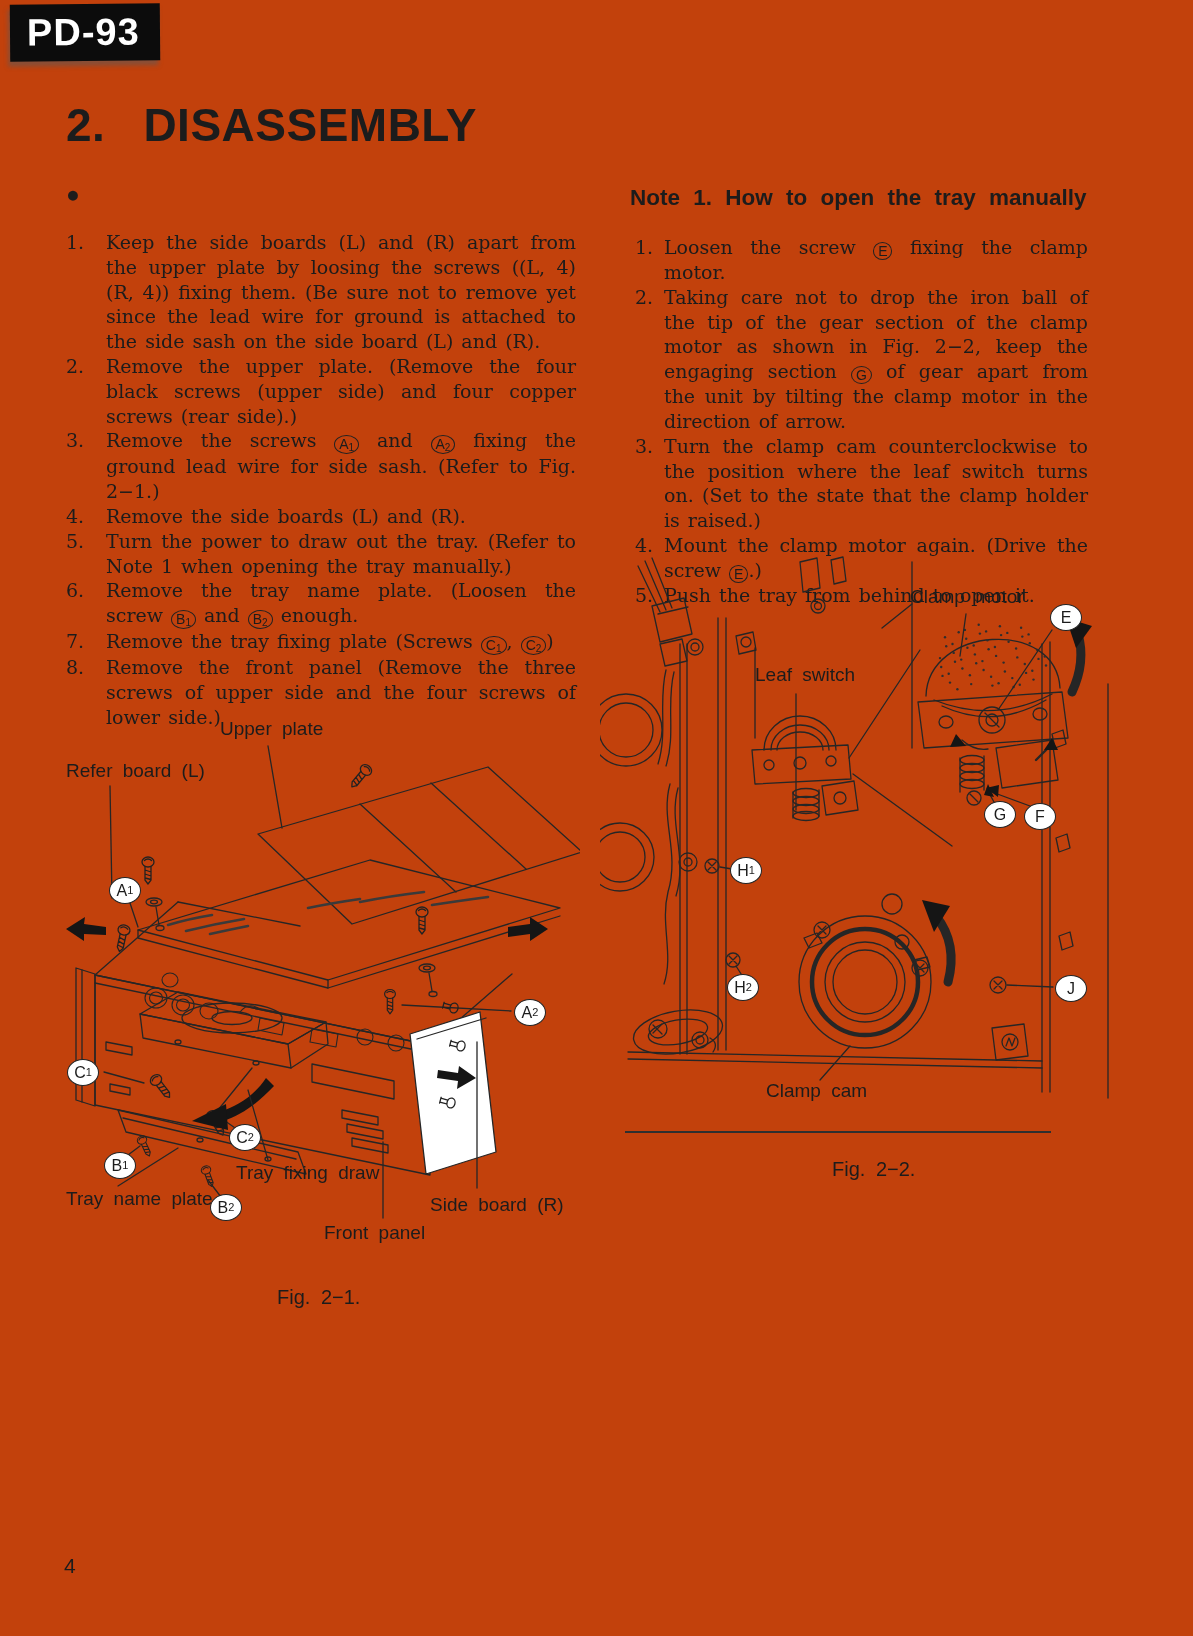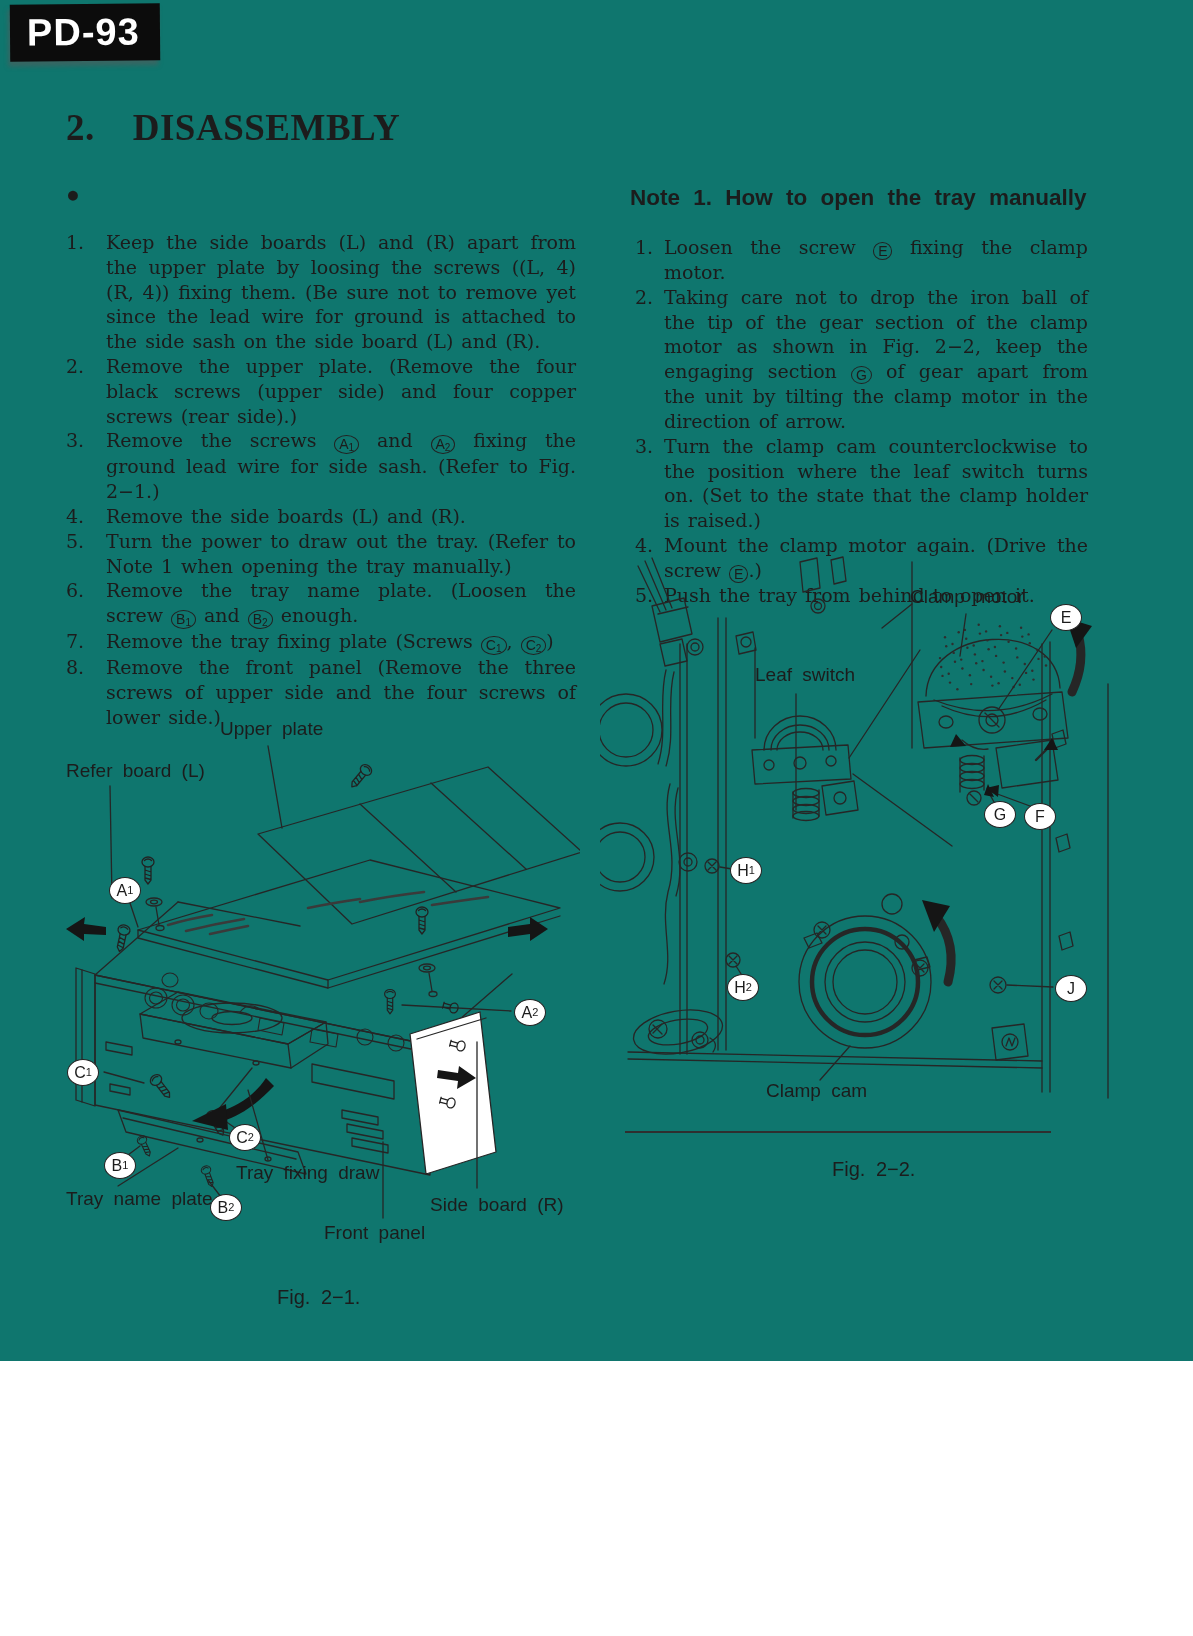--- a/index.html
+++ b/index.html
@@ -1,25 +1,25 @@
 <!DOCTYPE html>
 <html><head>
 <meta charset="utf-8">
 <style>
   html,body{margin:0;padding:0;background:#ffffff;}
-  .page{position:relative;width:1193px;height:1361px;background:#0f766e;color:#1c1c1c;
+  .page{position:relative;width:1193px;height:1636px;background:#c2410c;color:#1c1c1c;
         font-family:"DejaVu Serif",serif;overflow:hidden;}
   
   .badge{position:absolute;left:10px;top:4px;width:133px;height:57px;background:#0c0c0c;color:#fff;
          font-family:"Liberation Sans",sans-serif;font-weight:bold;font-size:38px;letter-spacing:1px;
          display:flex;align-items:center;padding-left:17px;box-sizing:content-box;
          transform:rotate(-0.5deg);box-shadow:-2px 5px 4px rgba(90,90,90,.55);}
   
-  .main-heading{position:absolute;left:66px;top:106px;font-family:Liberation Serif, serif;
-        font-weight:bold;font-size:37px;letter-spacing:.5px;white-space:nowrap;}
+  .main-heading{position:absolute;left:66px;top:98px;font-family:Liberation Sans, sans-serif;
+        font-weight:bold;font-size:46px;letter-spacing:.5px;white-space:nowrap;}
   .main-heading .hnum{display:inline-block;margin-right:38px;}
   
   .col{position:absolute;}
   .col-left{left:66px;top:183px;width:510px;}
   .col-right{left:630px;top:185px;width:458px;}
   .sec-heading{font-family:"Liberation Sans",sans-serif;font-weight:bold;font-size:22.5px;
         word-spacing:7px;display:flex;align-items:center;white-space:nowrap;}
   .sec-heading .bullet{font-size:23px;margin-right:5px;line-height:1;}
   .steps{margin-top:24px;}
   .step{display:flex;font-size:19px;line-height:24.8px;}

